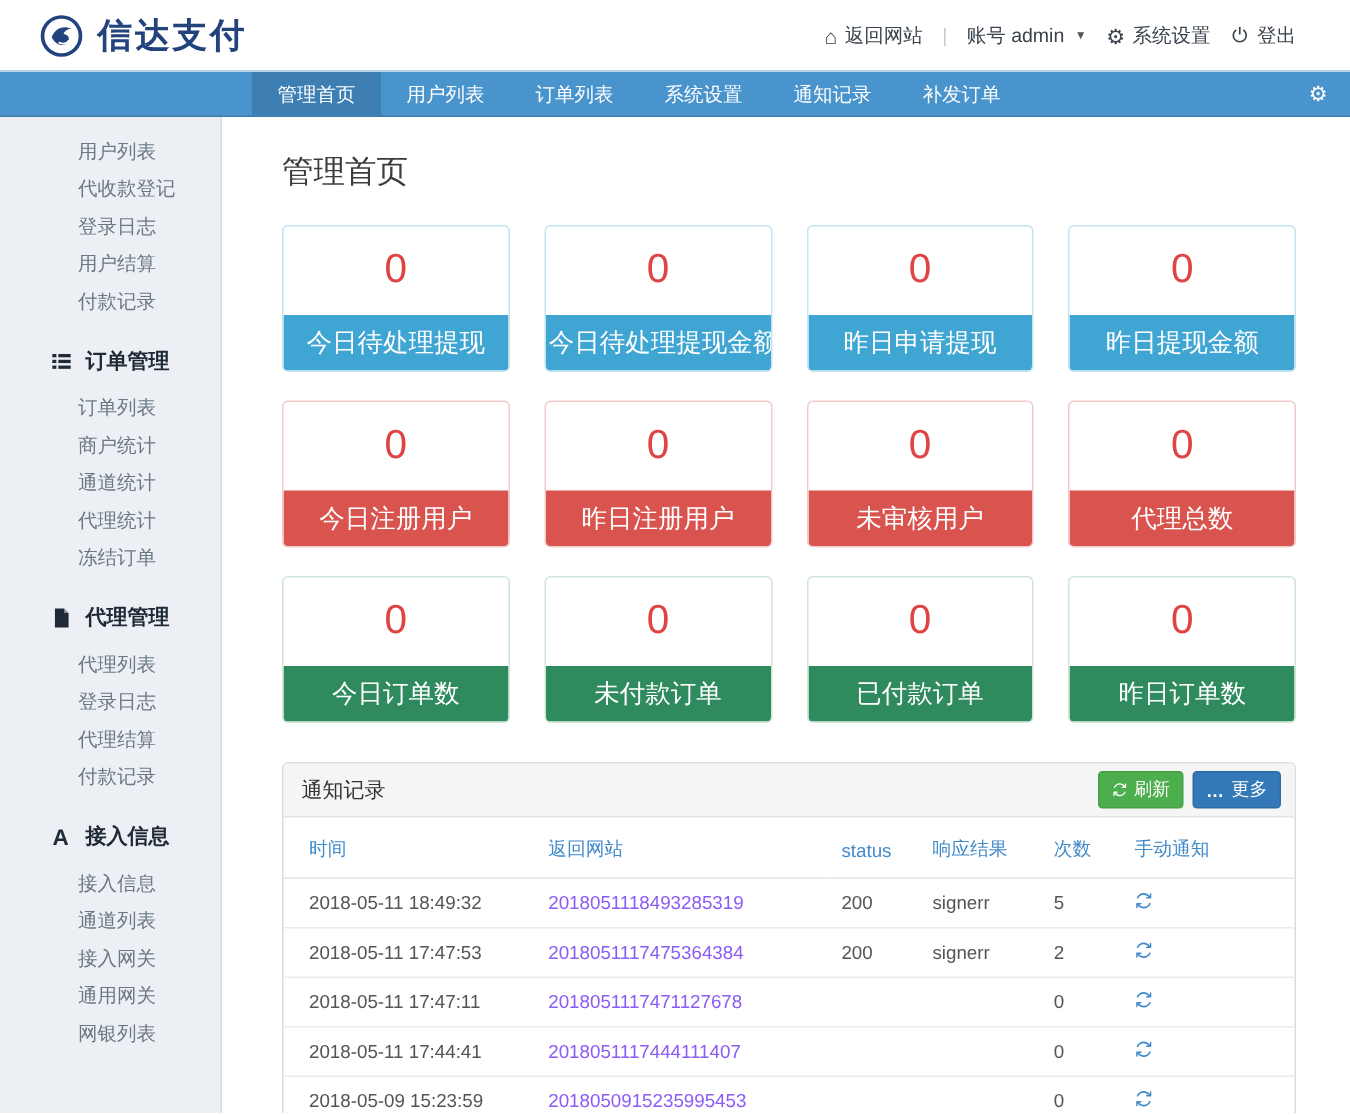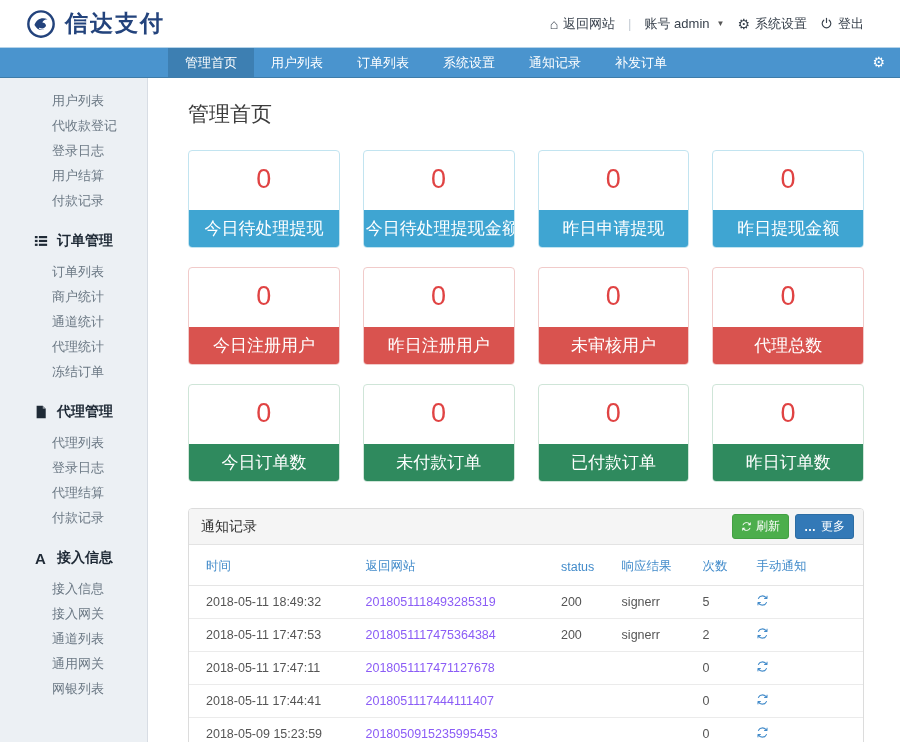--- a/index.html
+++ b/index.html
@@ -198,22 +198,22 @@
         </div>
         <div class="sb-section">
           <div class="sb-header">
             <span class="sb-icon">
               <span class="letterA">A</span>
             </span>
             <span>接入信息</span>
           </div>
           <ul class="sb-items">
             <li>接入信息</li>
+            <li>通道列表</li>
             <li>接入网关</li>
-            <li>通道列表</li>
             <li>通用网关</li>
             <li>网银列表</li>
           </ul>
         </div>
       </aside>
 
     <main class="content">
       <h1 class="page-title">管理首页</h1>
 
       <div class="cards" id="cards">

